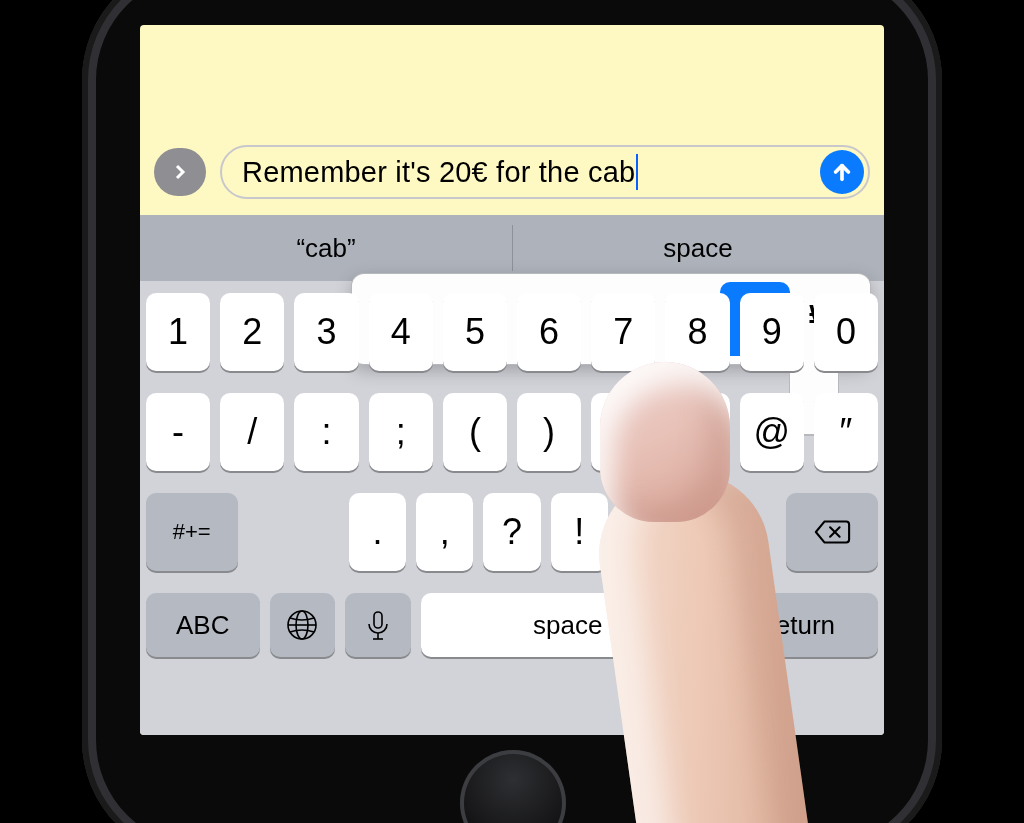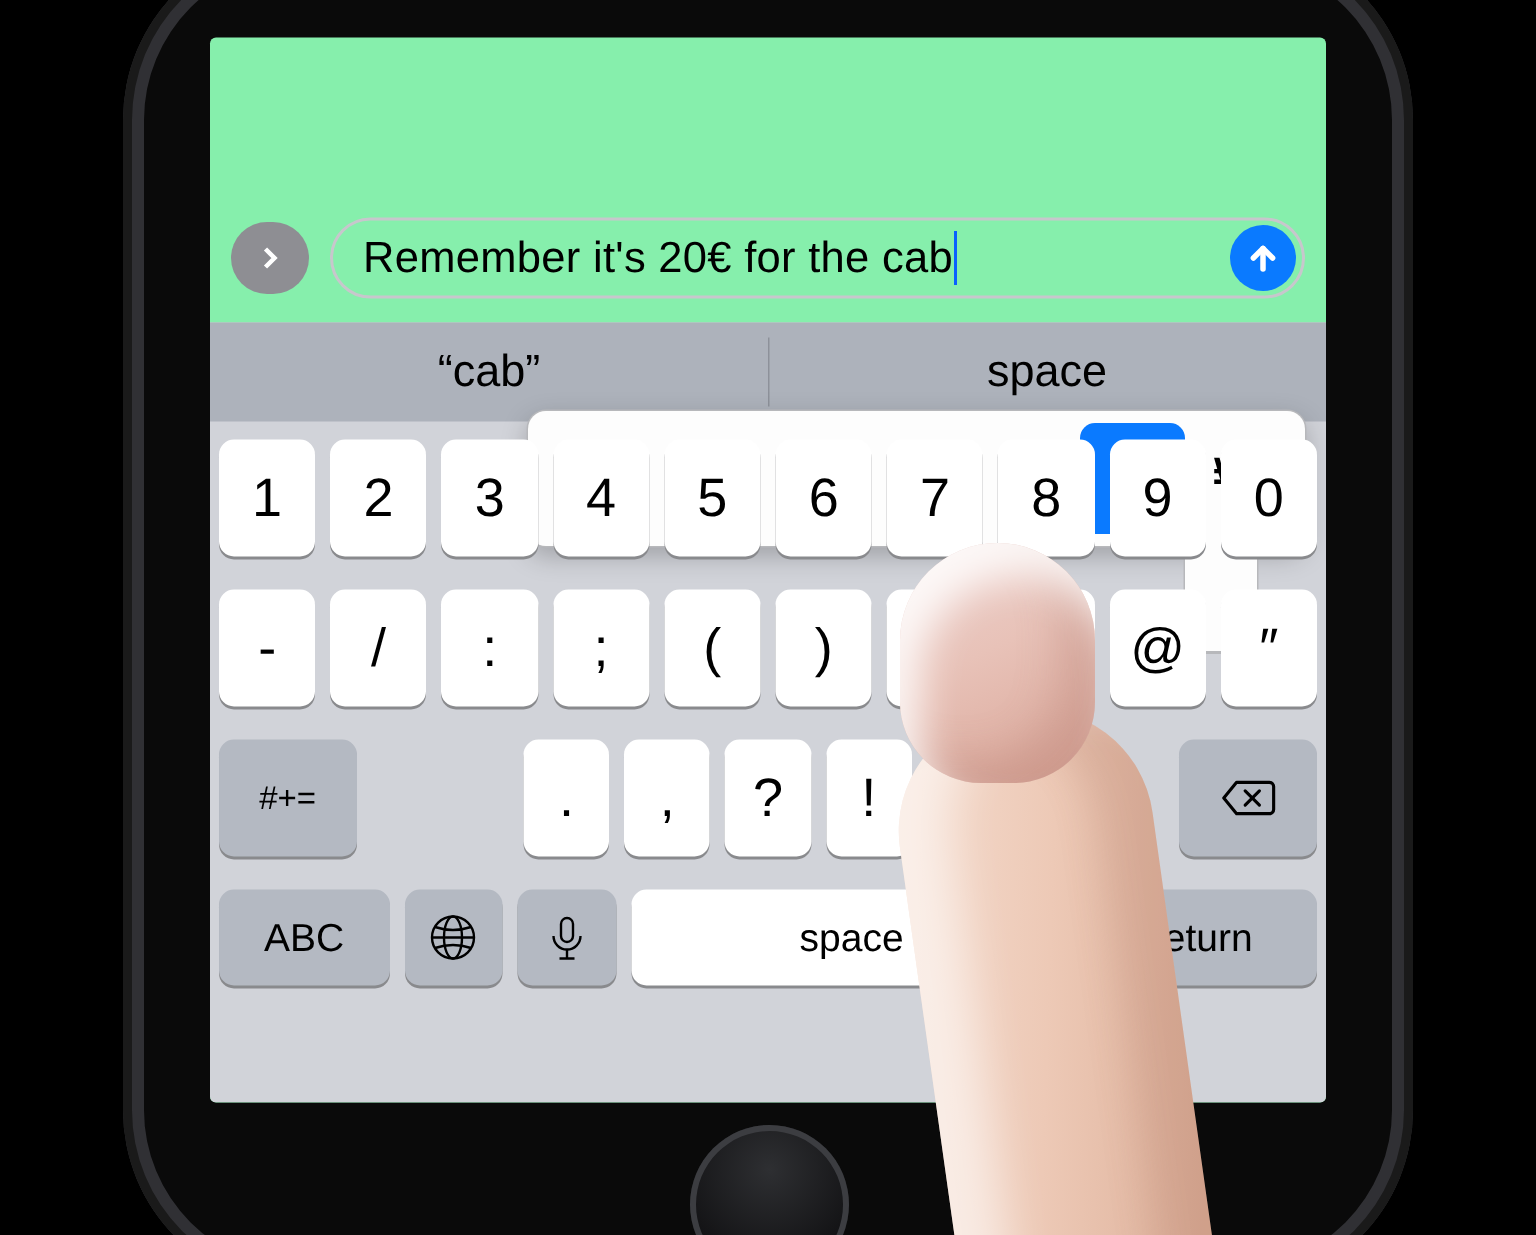--- a/index.html
+++ b/index.html
@@ -15,21 +15,21 @@
     left: 82px; top: -40px;
     width: 860px; height: 900px;
     background: #0a0a0a;
     border-radius: 120px;
     box-shadow: inset 0 0 0 6px #1a1a1a, inset 0 0 0 14px #303034;
   }
   .phone-screen {
     position: absolute;
     left: 140px; top: 25px;
     width: 744px; height: 710px;
-    background: #86efac;
+    background: #fef9c3;
     overflow: hidden;
     border-radius: 4px;
   }
 
   
   .compose-bar {
     position: absolute;
     left: 0; right: 0; top: 116px;
     height: 62px;
     display: flex;
@@ -79,21 +79,21 @@
 
   
   .predict {
     height: 66px;
     display: flex;
     background: #adb2bb;
   }
   .predict .p {
     flex: 1;
     display: flex; align-items: center; justify-content: center;
-    font-size: 30px;
+    font-size: 26px;
     color: #000;
     position: relative;
   }
   .predict .p + .p::before {
     content: "";
     position: absolute; left: 0; top: 10px; bottom: 10px;
     width: 1px; background: #8d919a;
   }
 
   

